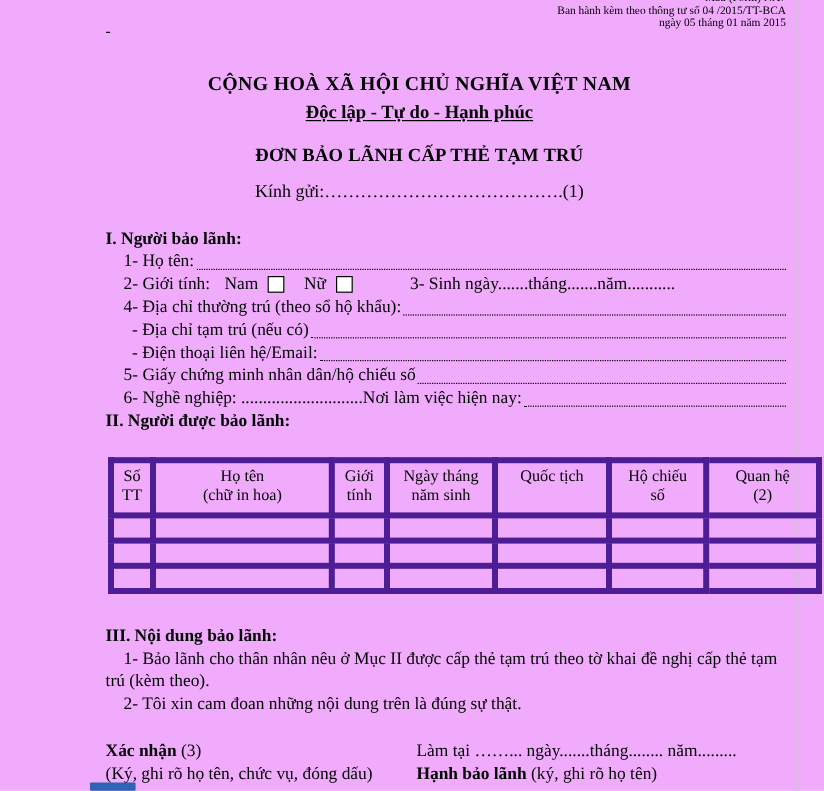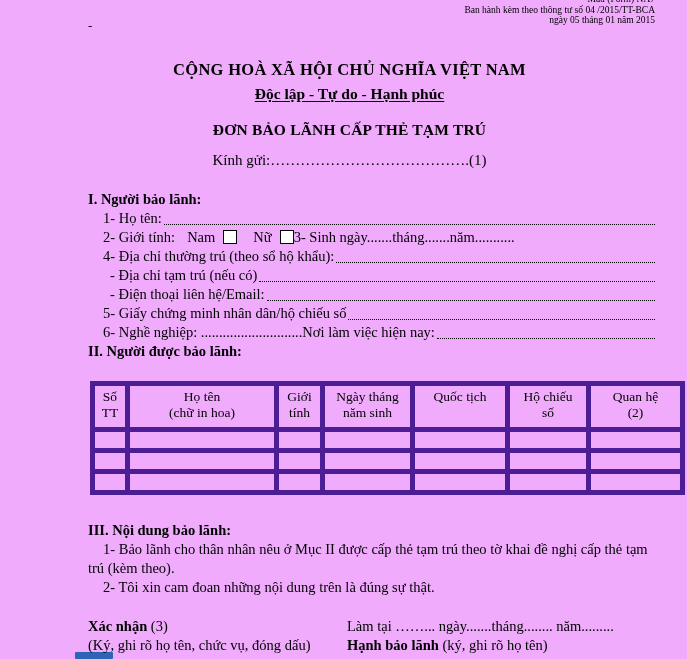--- a/index.html
+++ b/index.html
@@ -21,21 +21,21 @@
   .kinh-gui{font-size:15px;line-height:19px;margin:0 0 20px 0;text-align:center;}
   .sec-heading{font-size:14.5px;font-weight:bold;line-height:19px;}
   .fline{display:flex;align-items:flex-end;font-size:14.5px;line-height:19px;}
   .fline .lbl{white-space:nowrap;}
   .ind1{padding-left:15px;}
   .ind2{padding-left:22px;}
   .leader{flex:1;border-bottom:1px dotted #000;margin:0 0 3px 2px;min-width:10px;}
   .cbx{display:inline-block;width:12px;height:12px;border:1.2px solid #000;margin:0 0 3px 8px;background:#fff;}
   .gender-male{margin-left:12px;}
   .gender-female{margin-left:16px;}
-  .birth-part{white-space:nowrap;}
+  .birth-part{margin-left:48px;white-space:nowrap;}
   table.roster{border-collapse:collapse;table-layout:fixed;width:555px;margin:20px 0 0 2px;}
   table.roster th,table.roster td{border:5px solid #4c1d95;padding:0;}
   table.roster th{font-weight:normal;font-size:13.5px;line-height:16px;vertical-align:top;padding-top:3px;height:38px;text-align:center;}
   table.roster th span{display:block;}
   table.roster td{height:16px;}
   .c1{width:30px;}.c2{width:144px;}.c3{width:41px;}.c4{width:85px;}.c5{width:90px;}.c6{width:76px;}.c7{width:89px;}
   .sec3-heading{margin-top:26px;}
   .para{font-size:14.5px;line-height:19px;margin:0;width:567px;}
   .para.p1{text-indent:15px;}
   .para.p2{text-indent:15px;font-family:Liberation Serif, serif;}

